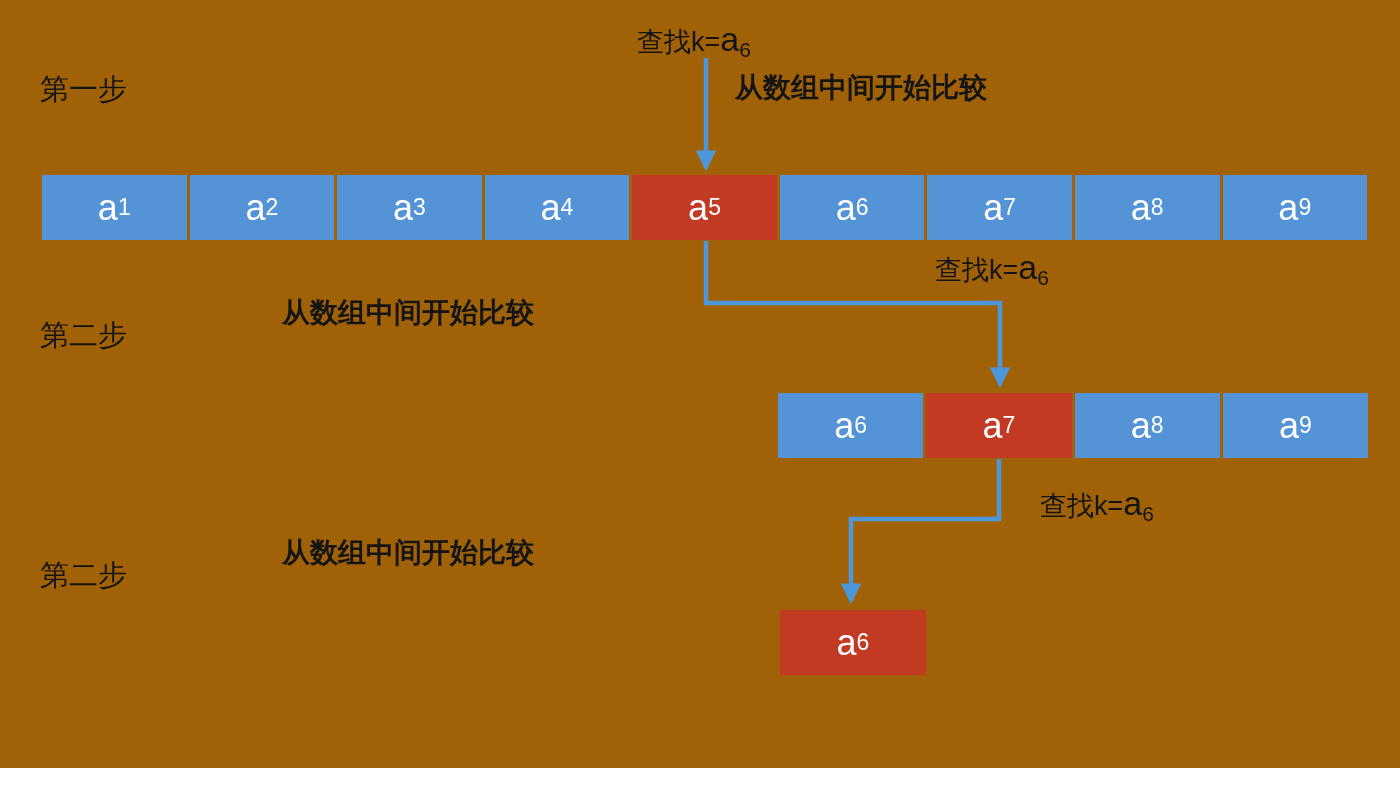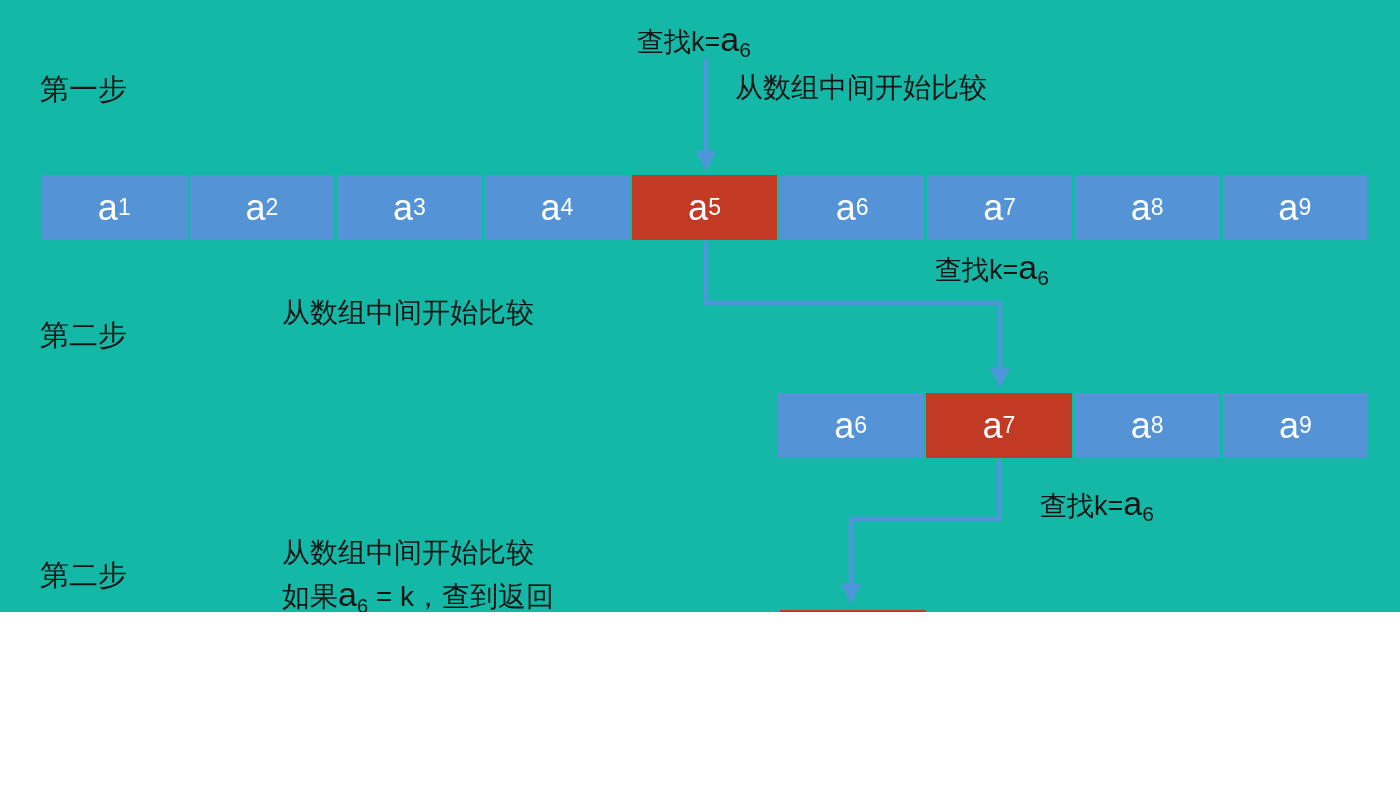--- a/index.html
+++ b/index.html
@@ -4,39 +4,40 @@
 <style>
   html, body {
     margin: 0;
     padding: 0;
     background: #ffffff;
     font-family: "Liberation Sans", "DejaVu Sans", sans-serif;
   }
   #canvas {
     position: relative;
     width: 1400px;
-    height: 612px;
-    background: #14b8a6;
+    height: 768px;
+    background: #a16207;
     overflow: hidden;
     color: var(--text-black, #111);
   }
   .abs { position: absolute; }
 
   
   .step-label {
     font-size: 29px;
     line-height: 1.1;
     color: var(--text-black, #111);
     white-space: nowrap;
   }
   .desc-block .line {
     font-size: 28px;
     line-height: 44px;
     white-space: nowrap;
     color: var(--text-black, #111);
+    font-weight: bold;
   }
   .search-label {
     font-size: 27px;
     line-height: 1.2;
     white-space: nowrap;
     color: var(--text-black, #111);
   }
   .inline-a { font-size: 34px; line-height: 1; }
   .inline-sub { font-size: 20px; line-height: 1; }
   .search-label .inline-a { font-size: 34px; }
@@ -168,23 +169,20 @@
       </div>
   </div>
 
   <div class="abs search-label" style="left:1040px; top:486px;">
     <span>查找k=</span><span class="inline-a">a</span><sub class="inline-sub">6</sub>
   </div>
 
   <div class="abs step-label" style="left:40px; top:560px;">第二步</div>
   <div class="abs desc-block" style="left:282px; top:531px;">
     <div class="line">从数组中间开始比较</div>
-    <div class="line">
-      <span>如果</span><span class="inline-a">a</span><sub class="inline-sub">6</sub><span> = k，查到返回</span>
-    </div>
   </div>
 
   <div class="abs array-row" style="left:780px; top:610px; width:146px;">
     <div class="cell hot">
         <span class="cell-a">a</span>
         <sub class="cell-sub">6</sub>
       </div>
   </div>
 
 </div>

